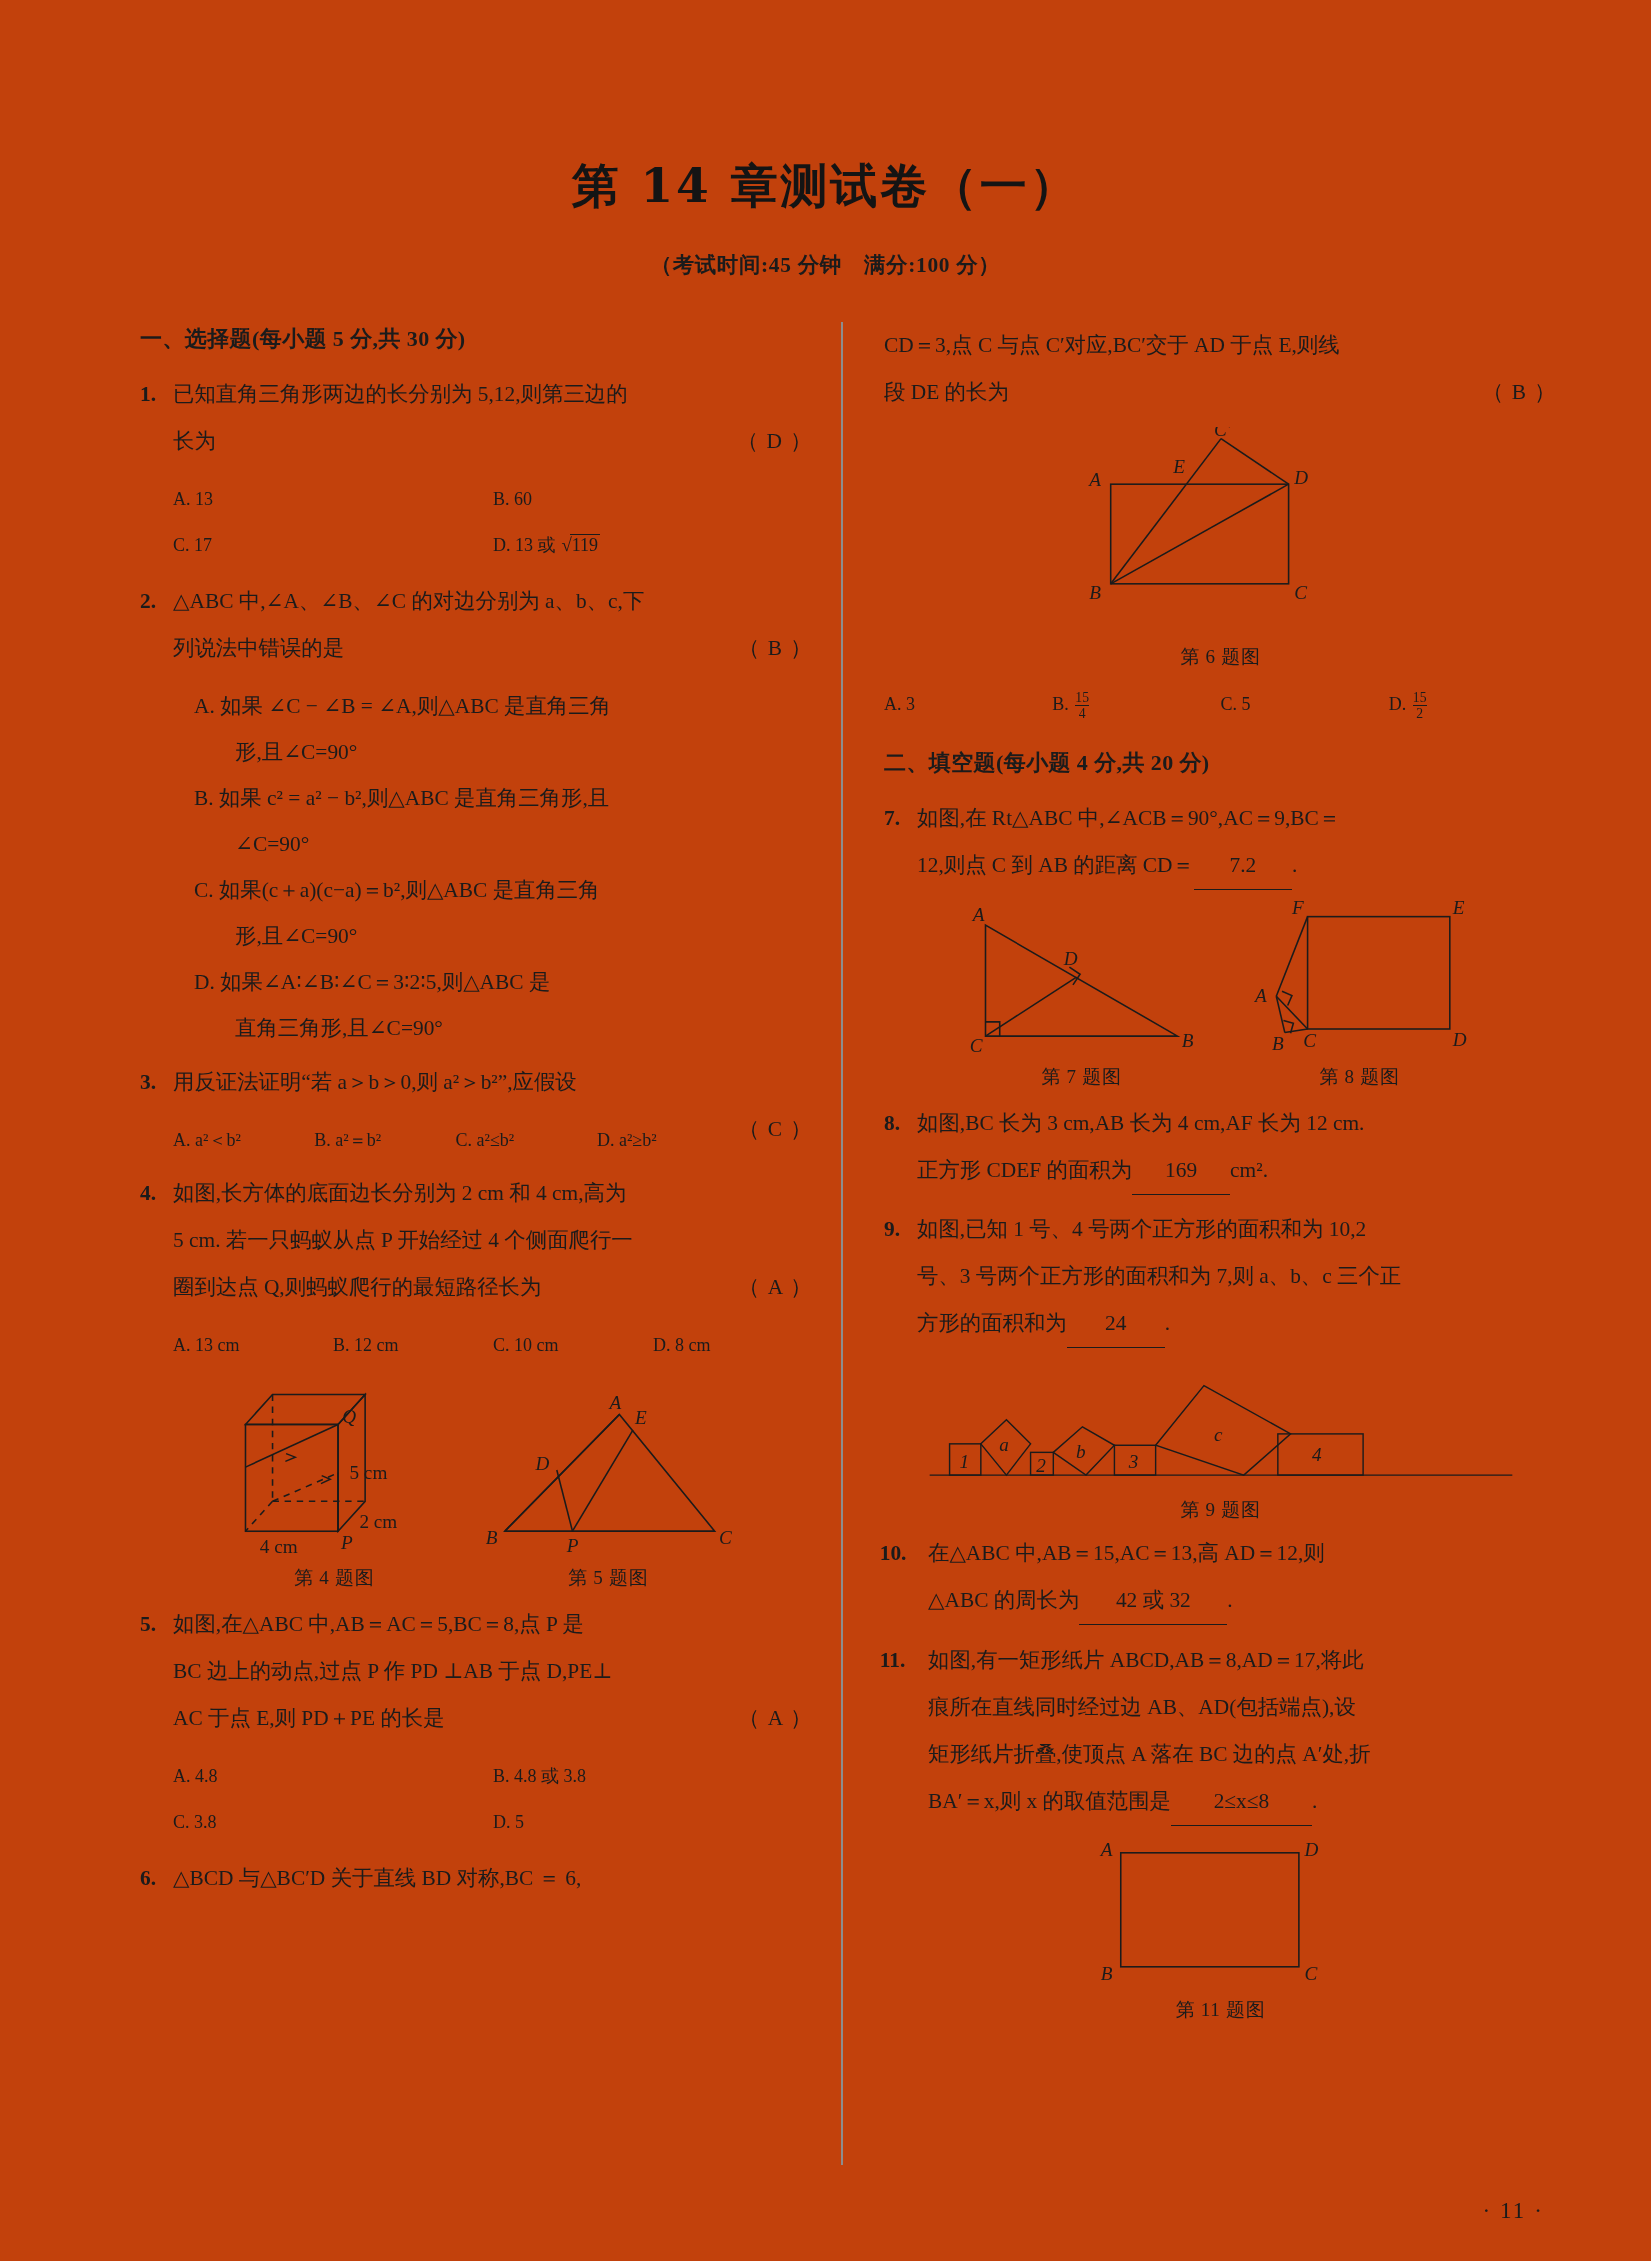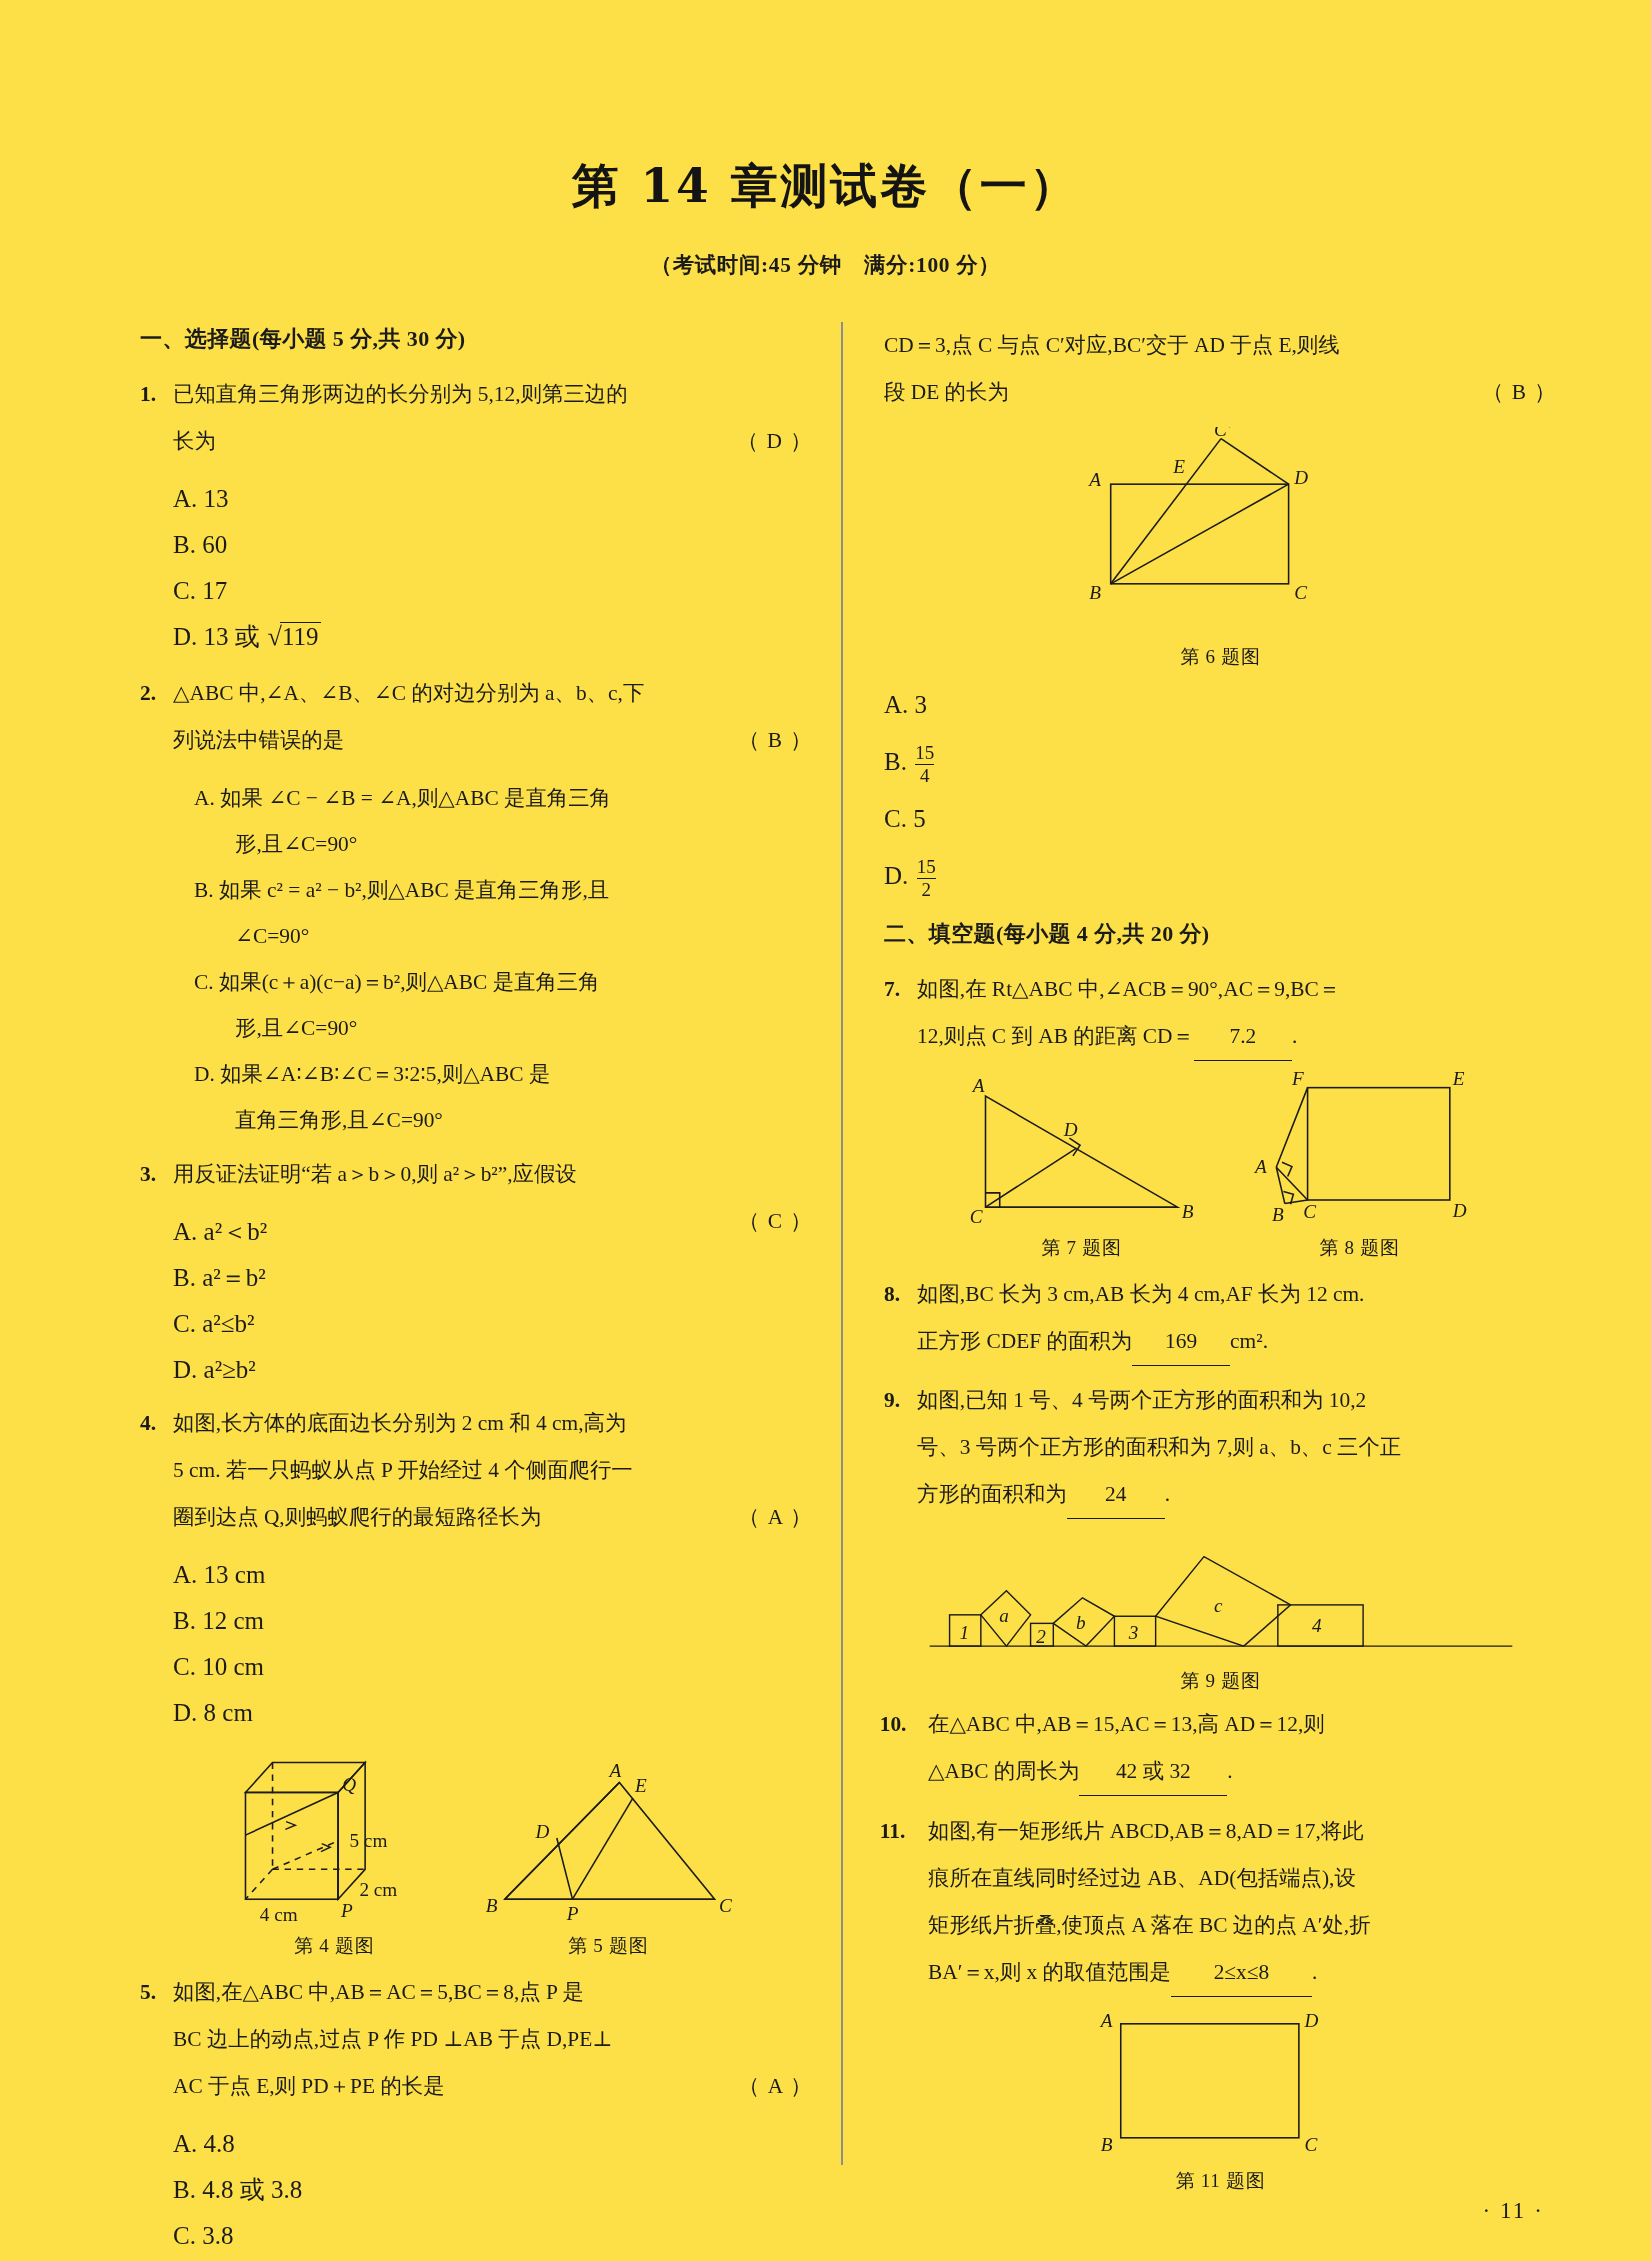--- a/index.html
+++ b/index.html
@@ -4,21 +4,21 @@
 <style>
   html, body {
     margin: 0;
     padding: 0;
     background: #ffffff;
   }
   .page {
     position: relative;
     width: 1651px;
     height: 2261px;
-    background: #fde047;
+    background: #c2410c;
     font-family: "Liberation Serif", "DejaVu Serif", serif;
     color: #1b1b1b;
     overflow: hidden;
   }
 
   
   .title-block {
     position: absolute;
     left: 0; right: 0;
     top: 155px;
@@ -92,23 +92,22 @@
     float: right;
     letter-spacing: 1.4px;
   }
   .ans::before { content: "（ "; }
   .ans::after  { content: " ）"; }
 
   
   .opts {
     display: flex;
     padding-left: 33px;
-    font-size: 25px;
+    font-size: 18px;
     line-height: 46px;
-    flex-direction: column;
   }
   .opts.two > div { width: 50%; }
   .opts.four > div { width: 25%; }
   .opt-block {
     padding-left: 54px;
     font-size: 21.4px;
     line-height: 46px;
   }
   .opt-block .hang { padding-left: 41px; display: block; }
   .sqrt {

